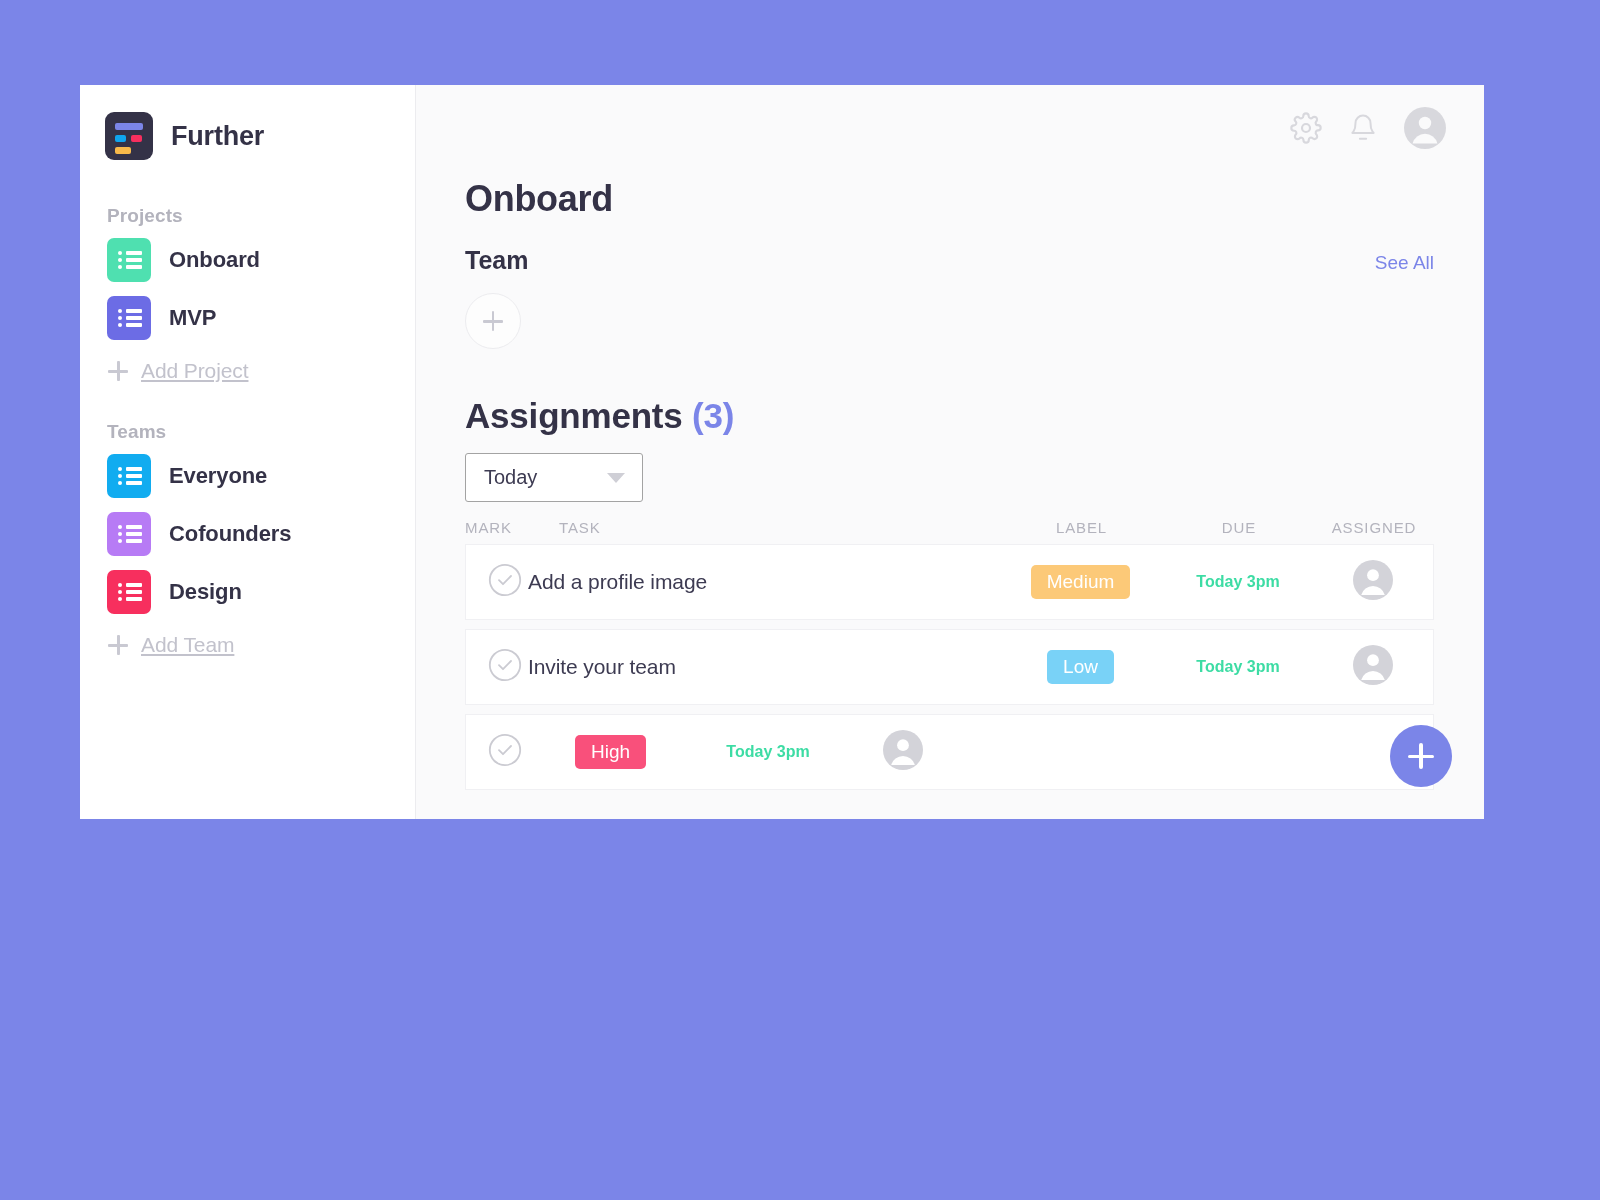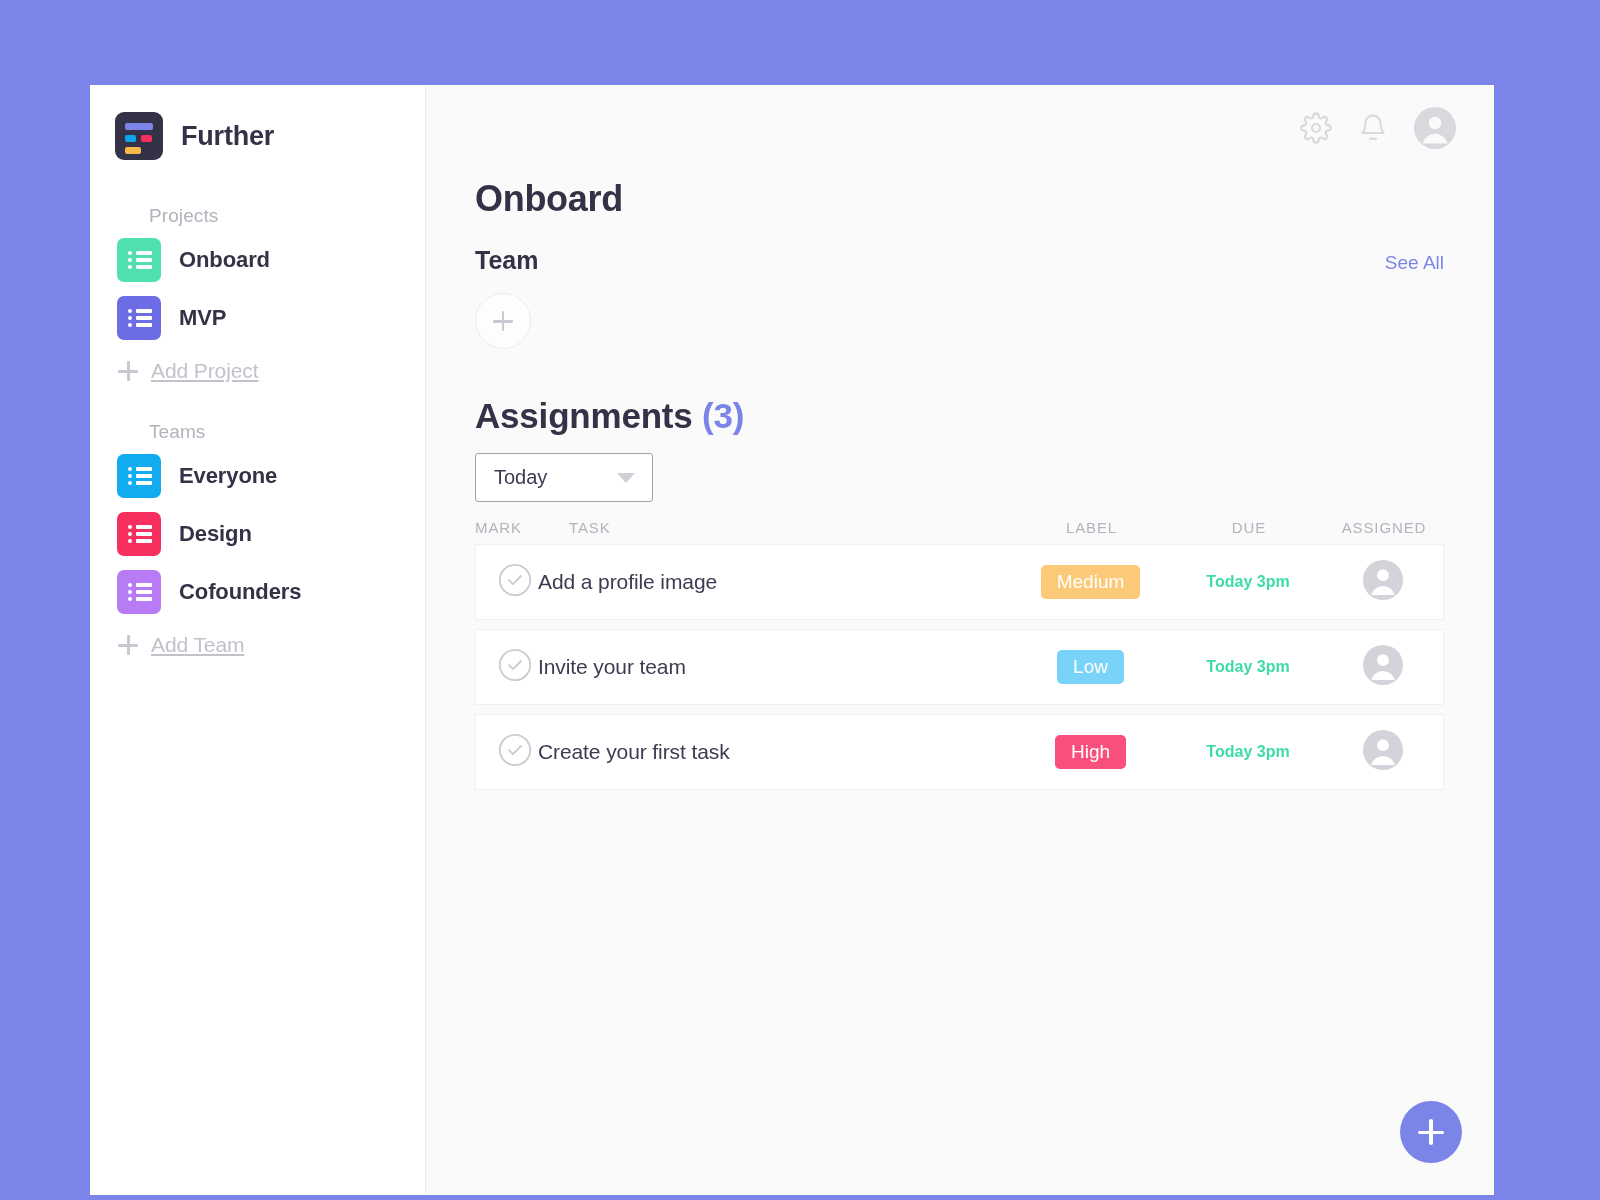--- a/index.html
+++ b/index.html
@@ -12,24 +12,24 @@
 
   body {
     background: #7b85e8;
     font-family: "Liberation Sans", sans-serif;
     -webkit-font-smoothing: antialiased;
   }
 
   
   .app-window {
     position: absolute;
-    left: 90px;
+    left: 80px;
     top: 85px;
     width: 1404px;
-    height: 1110px;
+    height: 734px;
     background: #ffffff;
     display: flex;
     overflow: hidden;
     justify-content: center;
   }
 
   
   .sidebar {
     width: 336px;
     height: 100%;
@@ -68,23 +68,22 @@
     font-size: 27px;
     font-weight: 700;
     color: #343247;
     letter-spacing: -0.2px;
   }
 
   .section-label {
     color: #b3b3bd;
     font-size: 19px;
     padding-left: 27px;
-    font-weight: 400;
+    font-weight: 700;
     letter-spacing: 0.1px;
-    margin-left: 32px;
   }
   .section-label.projects { margin-top: 45px; }
   .section-label.teams { margin-top: 28px; }
 
   .nav-item {
     display: flex;
     align-items: center;
     gap: 18px;
     padding: 0 0 0 27px;
     height: 50px;
@@ -387,41 +386,41 @@
           <i class="bar r1"></i>
         <i class="dot r2"></i>
           <i class="bar r2"></i>
         <i class="dot r3"></i>
           <i class="bar r3"></i>
       </div>
       <div class="nav-label">Everyone</div>
     </div>
 
     <div class="nav-item">
+      <div class="nav-swatch" style="background:#b77bf5">
+        <i class="dot r1"></i>
+          <i class="bar r1"></i>
+        <i class="dot r2"></i>
+          <i class="bar r2"></i>
+        <i class="dot r3"></i>
+          <i class="bar r3"></i>
+      </div>
+      <div class="nav-label">Cofounders</div>
+    </div>
+
+    <div class="nav-item">
       <div class="nav-swatch" style="background:#f72f5e">
         <i class="dot r1"></i>
           <i class="bar r1"></i>
         <i class="dot r2"></i>
           <i class="bar r2"></i>
         <i class="dot r3"></i>
           <i class="bar r3"></i>
       </div>
       <div class="nav-label">Design</div>
-    </div>
-
-    <div class="nav-item">
-      <div class="nav-swatch" style="background:#b77bf5">
-        <i class="dot r1"></i>
-          <i class="bar r1"></i>
-        <i class="dot r2"></i>
-          <i class="bar r2"></i>
-        <i class="dot r3"></i>
-          <i class="bar r3"></i>
-      </div>
-      <div class="nav-label">Cofounders</div>
     </div>
 
     <div class="add-row">
       <span class="add-plus"></span>
       <span class="add-label">Add Team</span>
     </div>
 
   </aside>
 
   <main class="main">
@@ -533,21 +532,20 @@
 
       <div class="task-row">
         <div class="td-mark">
           <span>
             <svg width="34" height="34" viewBox="0 0 34 34" fill="none">
               <circle cx="17" cy="17" r="15.2" stroke="#cbcbd2" stroke-width="1.8"></circle>
               <path d="M11 17.2l4 4 8-8.2" stroke="#cbcbd2" stroke-width="1.8" stroke-linecap="round" stroke-linejoin="round"></path>
             </svg>
           </span>
         </div>
-        <div class="td-task">Create your first task</div>
         <div class="td-label">
           <span class="badge" style="background:#f9507b">High</span>
         </div>
         <div class="td-due">Today 3pm</div>
         <div class="td-assigned">
           <span>
             <svg width="40" height="40" viewBox="0 0 40 40">
               <circle cx="20" cy="20" r="20" fill="#d3d3d9"></circle>
               <circle cx="20" cy="15.2" r="5.9" fill="#ffffff"></circle>
               <path d="M8.2 35a12.2 12.2 0 0 1 23.6 0z" fill="#ffffff"></path>

